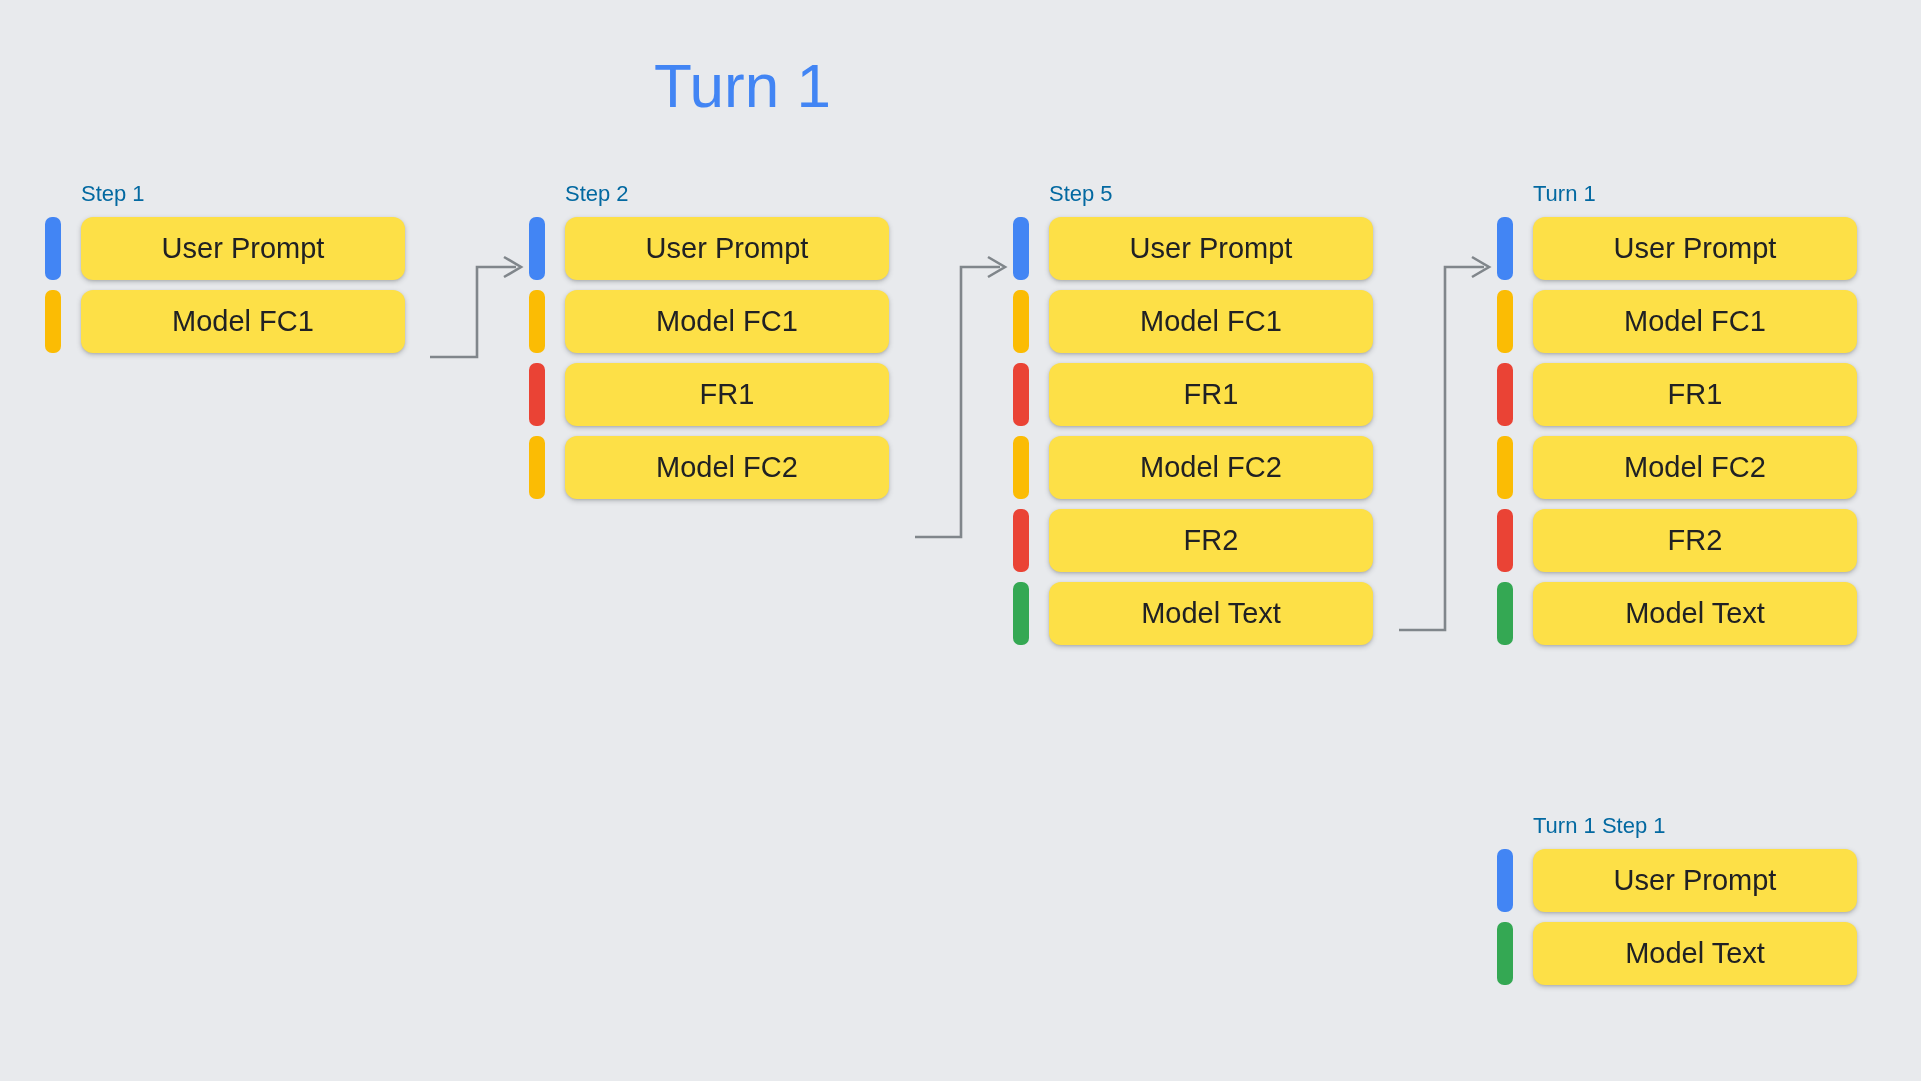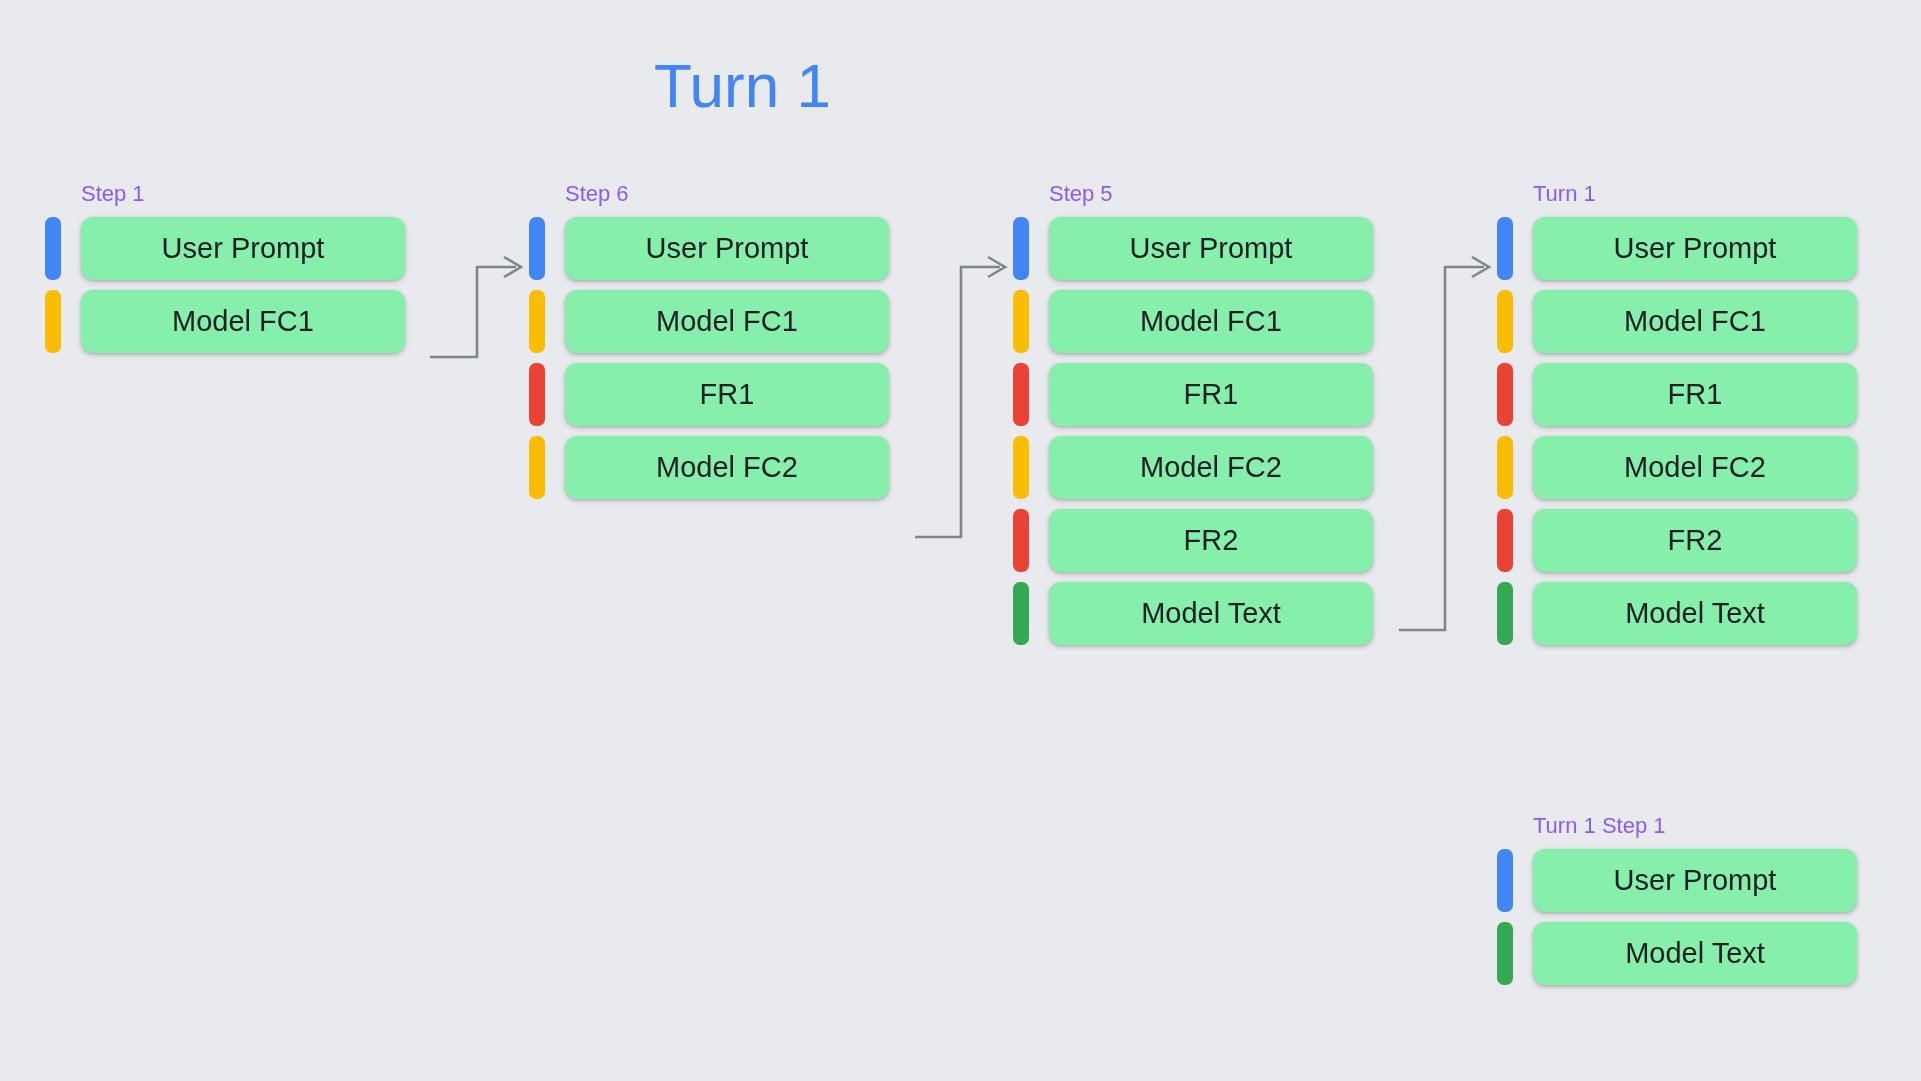--- a/index.html
+++ b/index.html
@@ -34,21 +34,21 @@
   }
 
   
   .column {
     position: absolute;
     width: 360px;
   }
 
   .column-label {
     font-size: 22px;
-    color: #8b5cf6;
+    color: #0369a1;
     font-weight: 400;
     margin: 0 0 12px 36px;
     line-height: 1;
     white-space: nowrap;
   }
 
   
   .row {
     display: flex;
     align-items: stretch;
@@ -61,21 +61,21 @@
   .pill {
     width: 16px;
     border-radius: 7px;
     flex: 0 0 16px;
     height: 63px;
   }
 
   .card {
     flex: 1 1 auto;
     margin-left: 20px;
-    background: #86efac;
+    background: #fde047;
     border-radius: 12px;
     box-shadow: 0 2px 5px rgba(60,64,67,0.28), 0 1px 2px rgba(60,64,67,0.12);
     display: flex;
     align-items: center;
     justify-content: center;
     font-size: 29px;
     color: #202124;
     font-weight: 400;
     letter-spacing: 0px;
     white-space: nowrap;
@@ -124,21 +124,21 @@
       <div class="card">User Prompt</div>
     </div>
 
     <div class="row">
       <div class="pill pill-yellow"></div>
       <div class="card">Model FC1</div>
     </div>
   </div>
 
   <div class="column" style="left:529px; top:183px;">
-    <div class="column-label">Step 6</div>
+    <div class="column-label">Step 2</div>
 
     <div class="row">
       <div class="pill pill-blue"></div>
       <div class="card">User Prompt</div>
     </div>
 
     <div class="row">
       <div class="pill pill-yellow"></div>
       <div class="card">Model FC1</div>
     </div>

